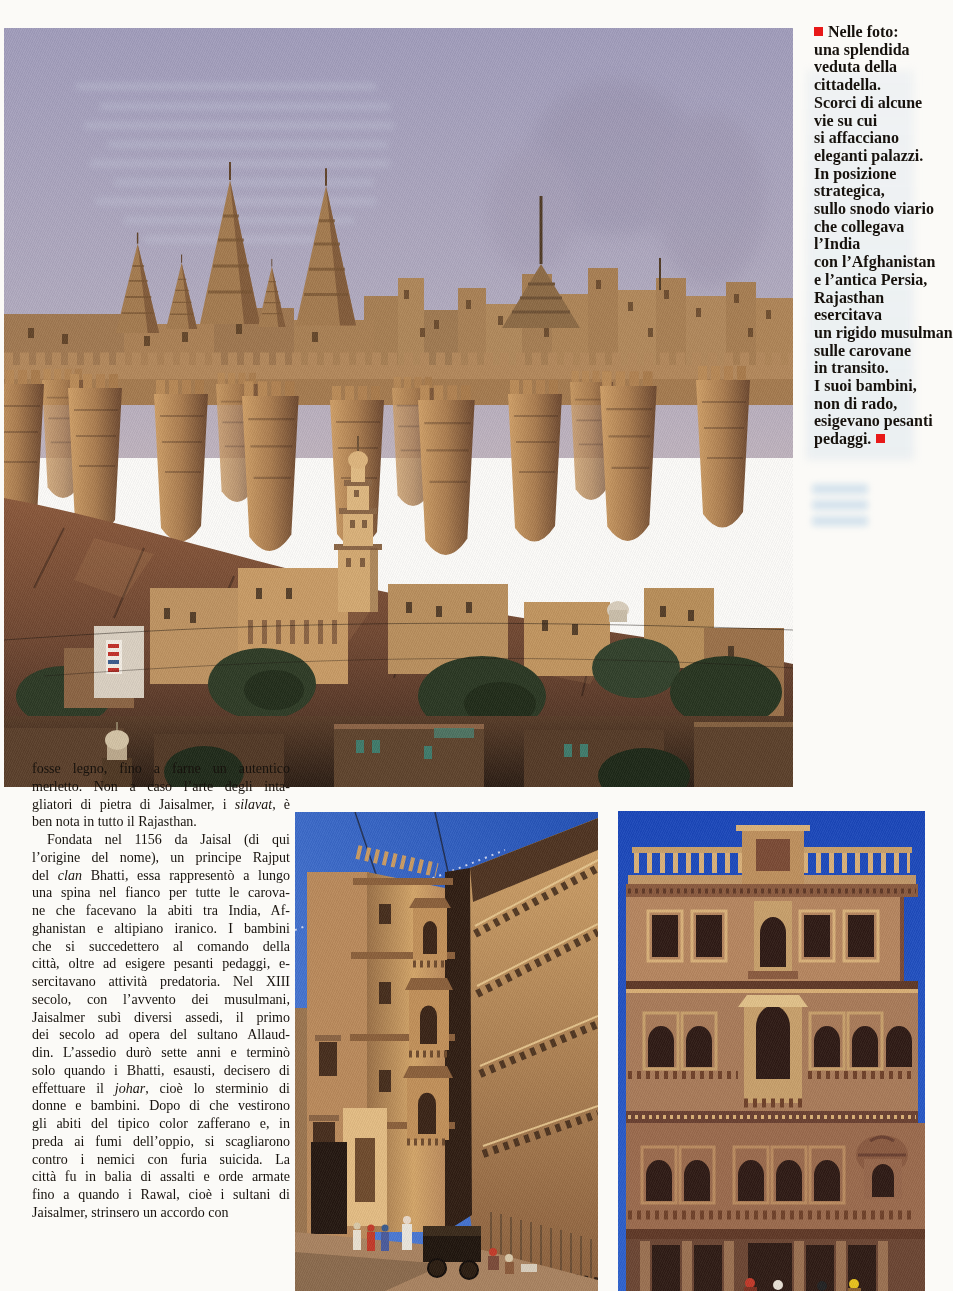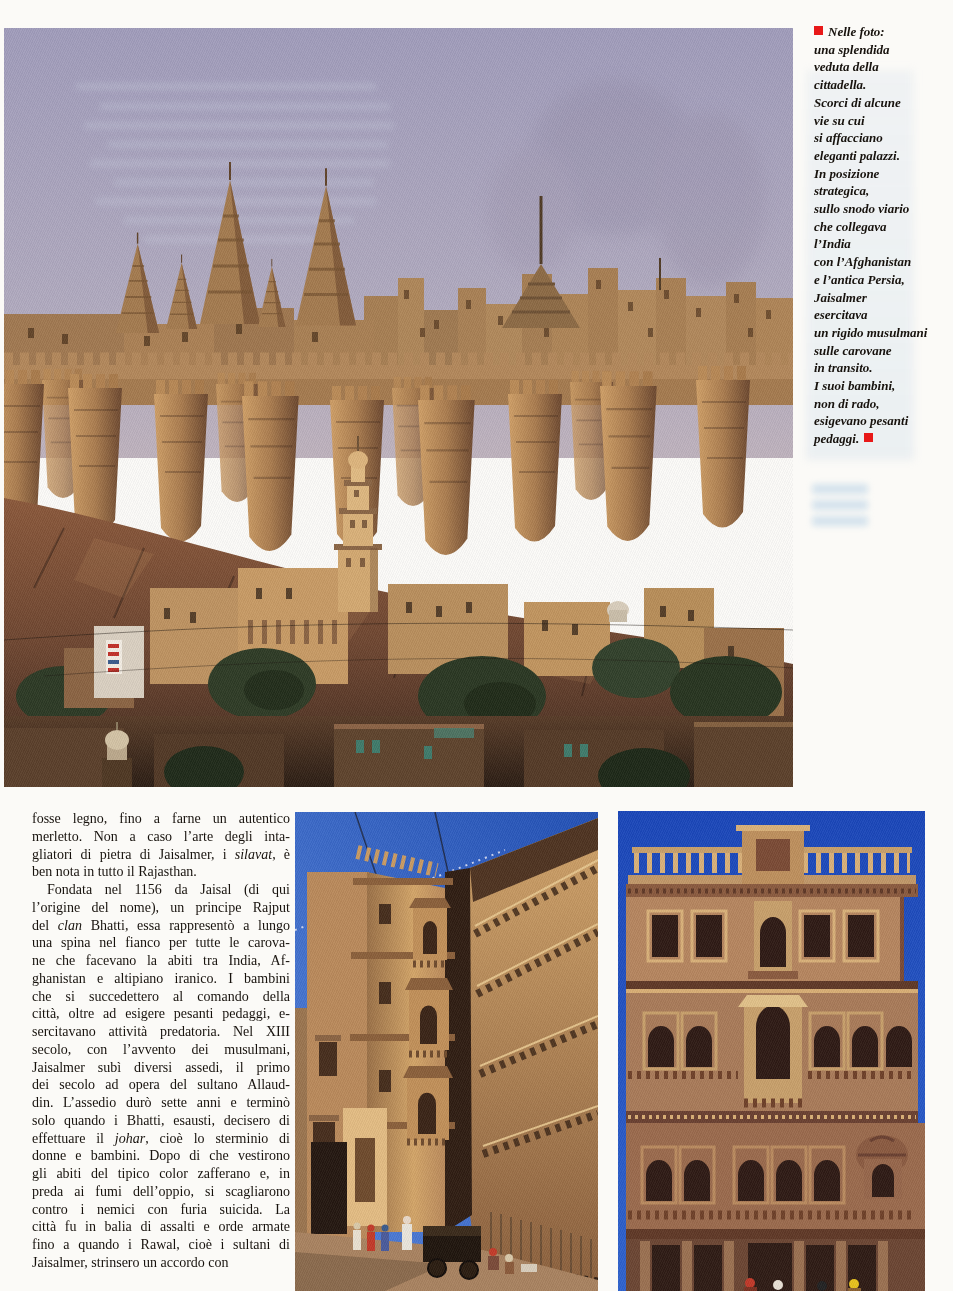--- a/index.html
+++ b/index.html
@@ -18,22 +18,22 @@
     background:
       repeating-linear-gradient(115deg, rgba(255,255,255,.045) 0 1px, rgba(10,10,40,.035) 1px 2px);
   }
   .photo-main  {left:4px;  top:28px;  width:789px;height:759px;}
   .photo-street{left:295px;top:812px; width:303px;height:479px;}
   .photo-haveli{left:618px;top:811px; width:307px;height:480px;}
 
   
   .caption{
     position:absolute;left:814px;top:23px;width:136px;
-    font-size:13px;line-height:17.7px;
-    font-weight:bold;font-style:italic;
+    font-size:16px;line-height:17.7px;
+    font-weight:bold;
     color:var(--ink,#17120d);
   }
   .cap-line{white-space:nowrap;}
   .sq{
     display:inline-block;width:9px;height:9px;
     background:var(--accent-red,#e81818);
     margin-right:5px;transform:translateY(-1px);
   }
   .cap-line:last-child .sq{margin-right:0;margin-left:5px;}
 
@@ -44,21 +44,21 @@
     filter:blur(4px);pointer-events:none;
   }
   .ghost-smudge{position:absolute;left:812px;top:478px;width:56px;height:72px;pointer-events:none;}
   .ghost-smudge i{
     display:block;height:10px;margin:6px 0;border-radius:3px;
     background:rgba(150,190,220,.38);filter:blur(3px);
   }
 
   
   .article{
-    position:absolute;left:32px;top:810px;width:258px;
+    position:absolute;left:32px;top:760px;width:258px;
     font-size:14px;line-height:17.75px;color:var(--ink,#17120d);
   }
   .art-line{text-align:justify;text-align-last:justify;white-space:nowrap;}
   .art-line.para-end{text-align-last:left;font-family:Liberation Serif, serif;}
   .art-line.indent{text-indent:15px;}
 </style>
 </head>
 <body>
 
 <div class="page">
@@ -324,21 +324,21 @@
         <div class="cap-line">vie su cui</div>
         <div class="cap-line">si affacciano</div>
         <div class="cap-line">eleganti palazzi.</div>
         <div class="cap-line">In posizione</div>
         <div class="cap-line">strategica,</div>
         <div class="cap-line">sullo snodo viario</div>
         <div class="cap-line">che collegava</div>
         <div class="cap-line">l’India</div>
         <div class="cap-line">con l’Afghanistan</div>
         <div class="cap-line">e l’antica Persia,</div>
-        <div class="cap-line">Jaisalmer</div>
+        <div class="cap-line">Rajasthan</div>
         <div class="cap-line">esercitava</div>
         <div class="cap-line">un rigido musulmani</div>
         <div class="cap-line">sulle carovane</div>
         <div class="cap-line">in transito.</div>
         <div class="cap-line">I suoi bambini,</div>
         <div class="cap-line">non di rado,</div>
         <div class="cap-line">esigevano pesanti</div>
         <div class="cap-line">pedaggi.<span class="sq"></span></div>
       </div>
   </aside>

